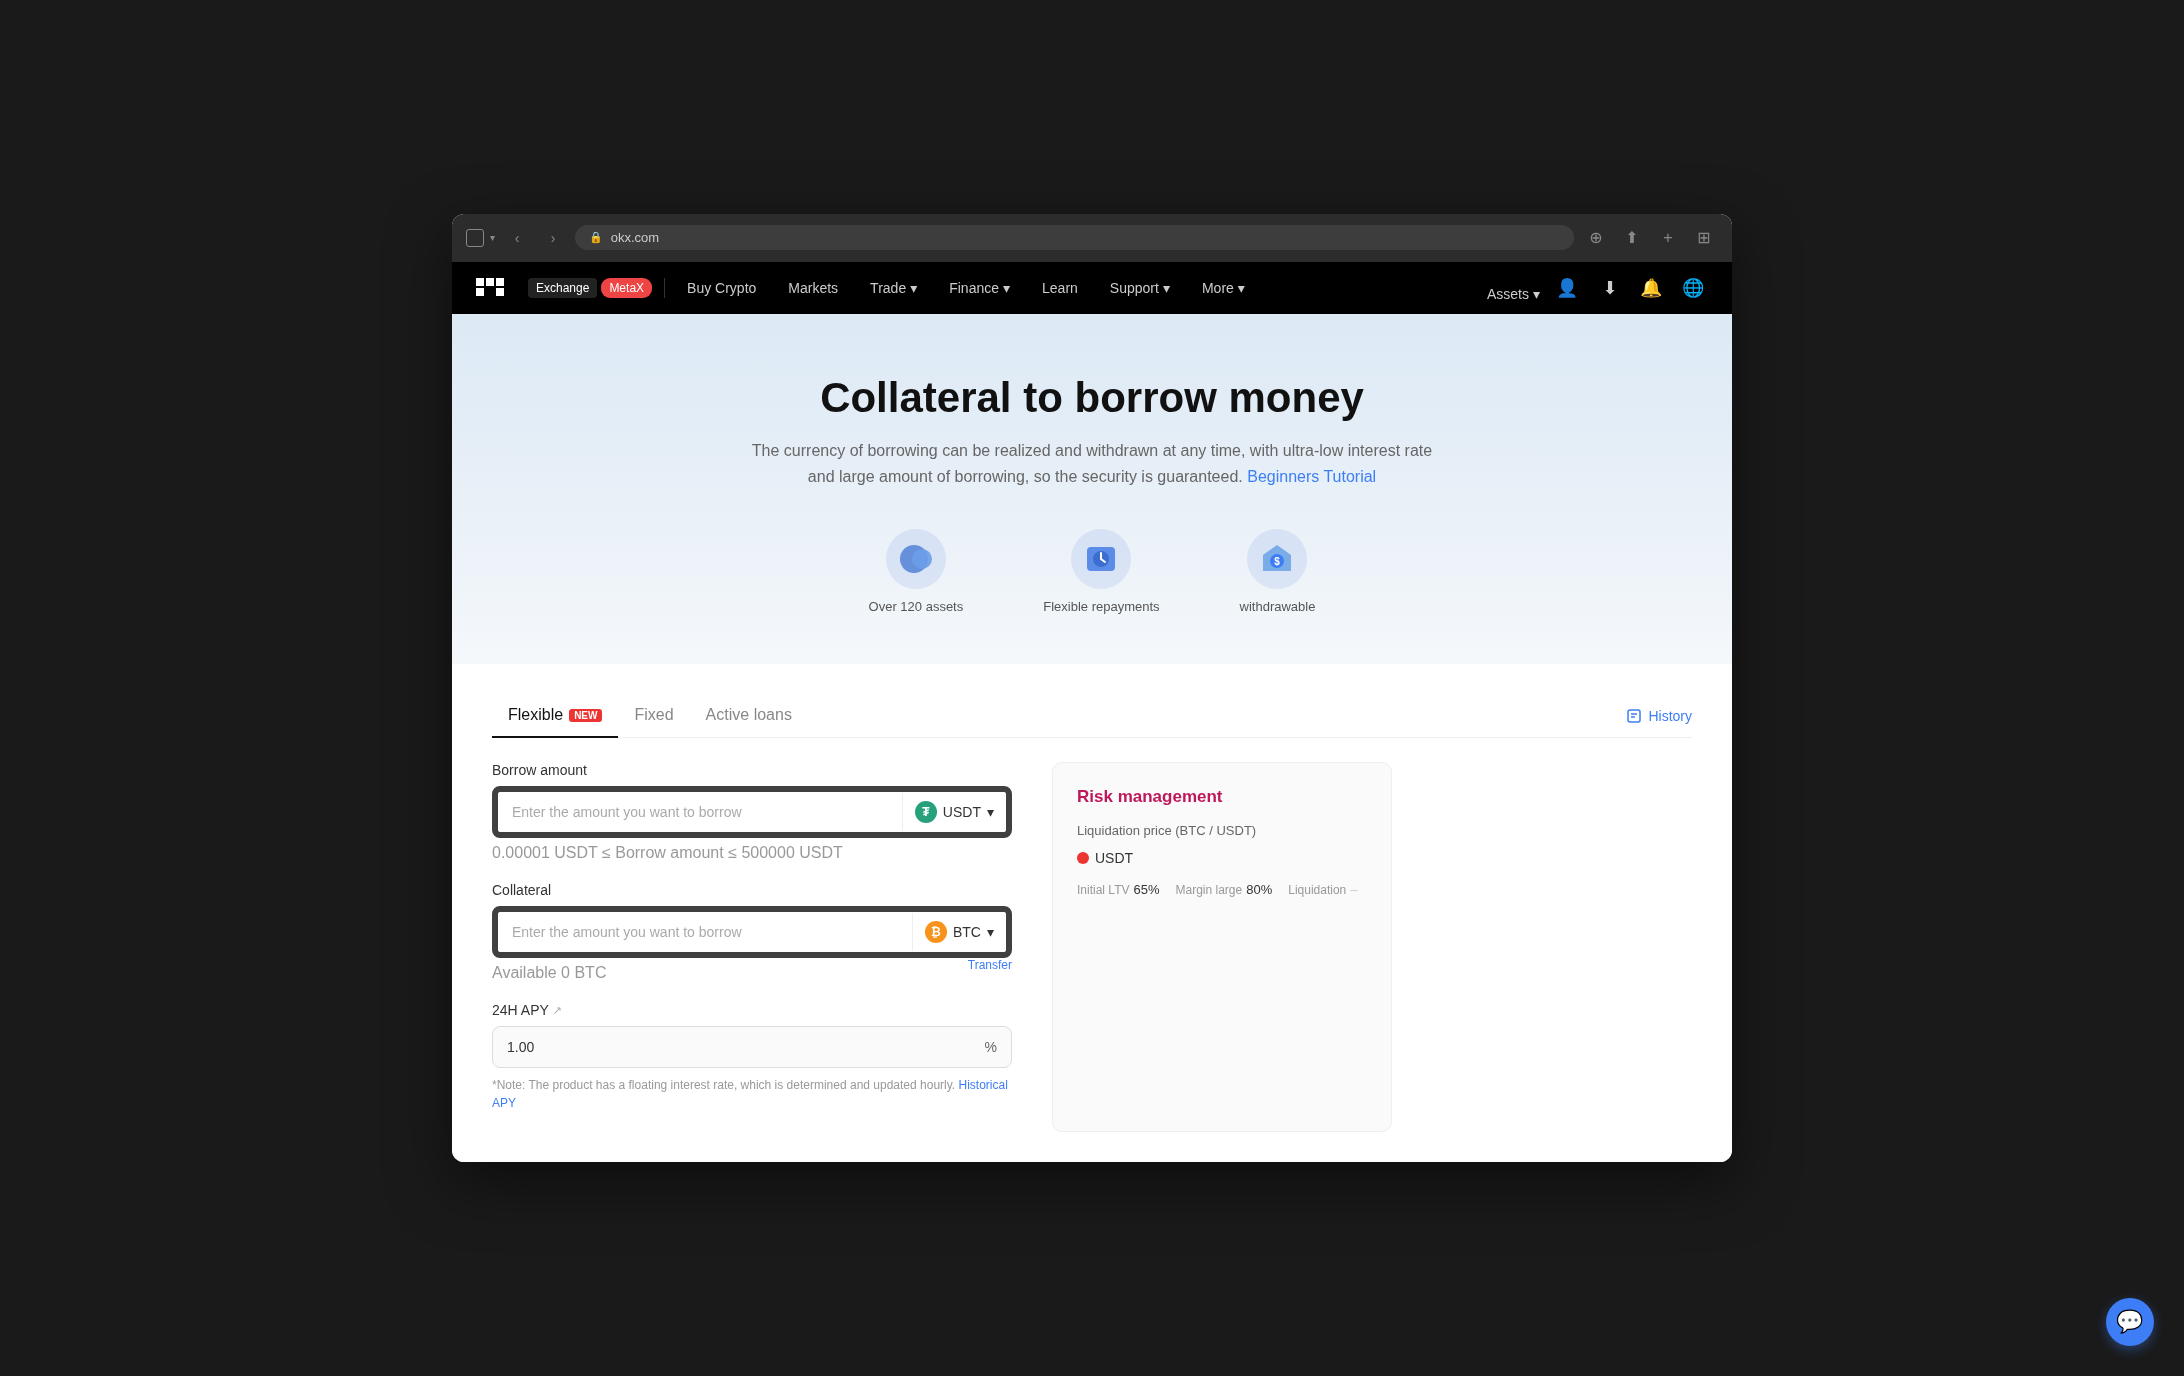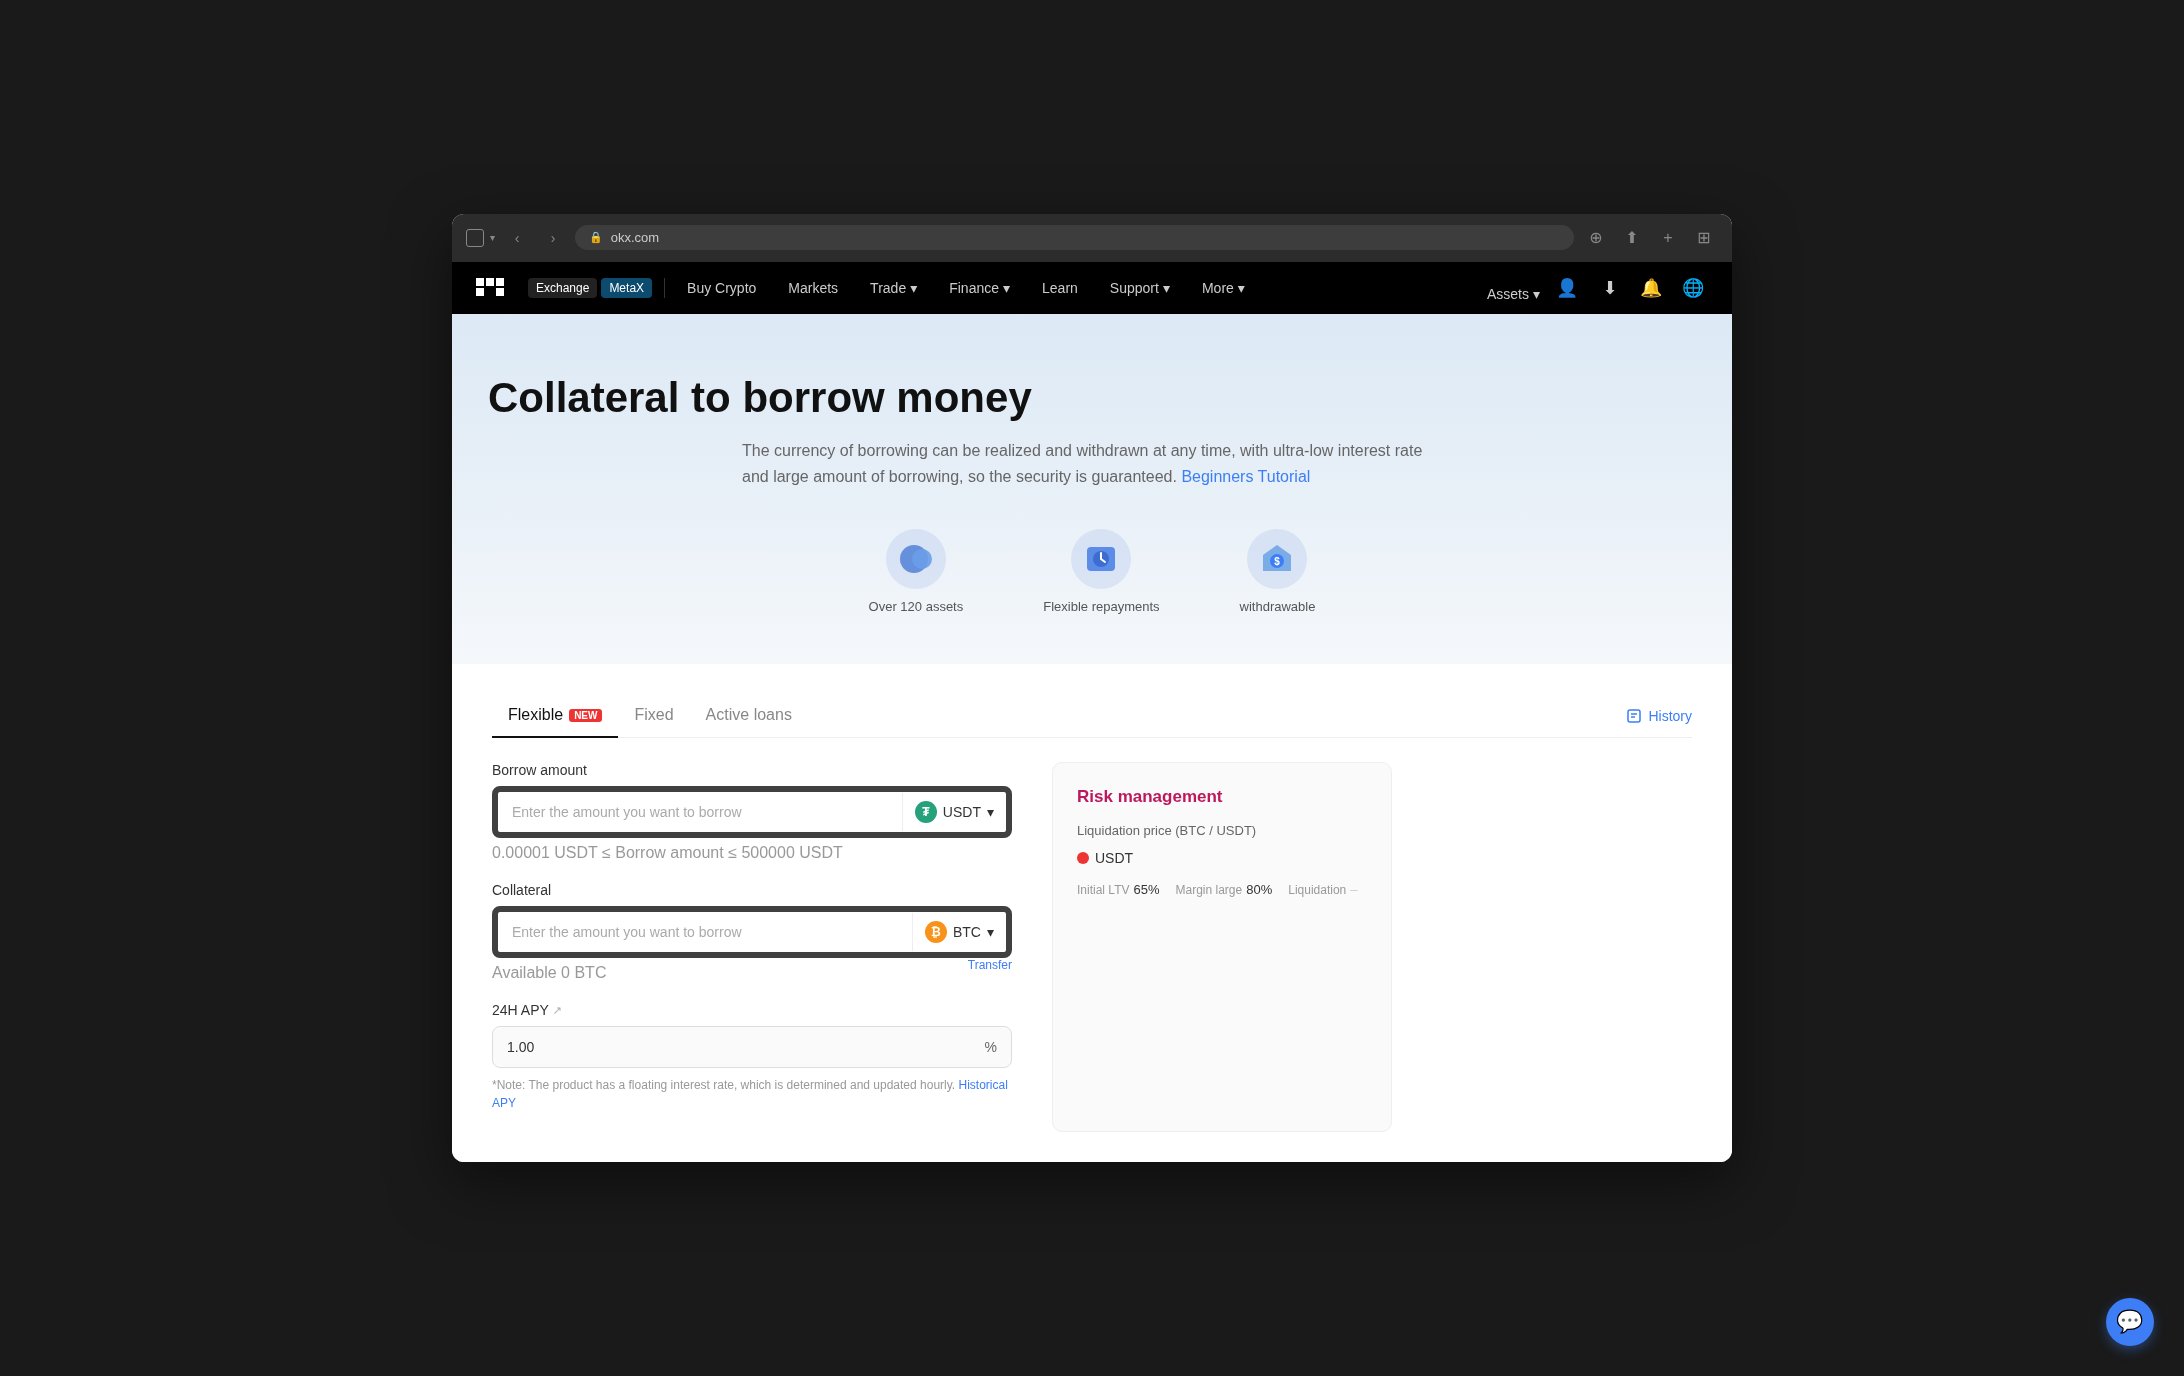--- a/index.html
+++ b/index.html
@@ -98,22 +98,23 @@
       font-size: 12px;
       font-weight: 500;
       cursor: pointer;
     }
     .nav-tag.exchange {
       background: #222;
       color: #fff;
       margin-right: 4px;
     }
     .nav-tag.metax {
-      background: #0c4a6e;
+      background: #ef4444;
       color: #fff;
+      border-radius: 9px;
     }
     .nav-divider { width: 1px; height: 20px; background: #333; margin: 0 12px; }
     .nav-links {
       display: flex;
       align-items: center;
       gap: 12px;
       flex: 1;
     }
     .nav-link {
       color: #ccc;
@@ -144,21 +145,21 @@
       font-size: 18px;
       cursor: pointer;
       width: 28px; height: 28px;
       display: flex; align-items: center; justify-content: center;
     }
 
     
     .hero {
       background: linear-gradient(180deg, #dce9f5 0%, #eaf1f8 60%, #f5f8fb 100%);
       padding: 60px 36px 50px;
-      text-align: left;
+      text-align: center;
     }
     .hero-title {
       font-size: 42px;
       font-weight: 700;
       color: #111;
       margin-bottom: 16px;
     }
     .hero-subtitle {
       font-size: 16px;
       color: #666;

